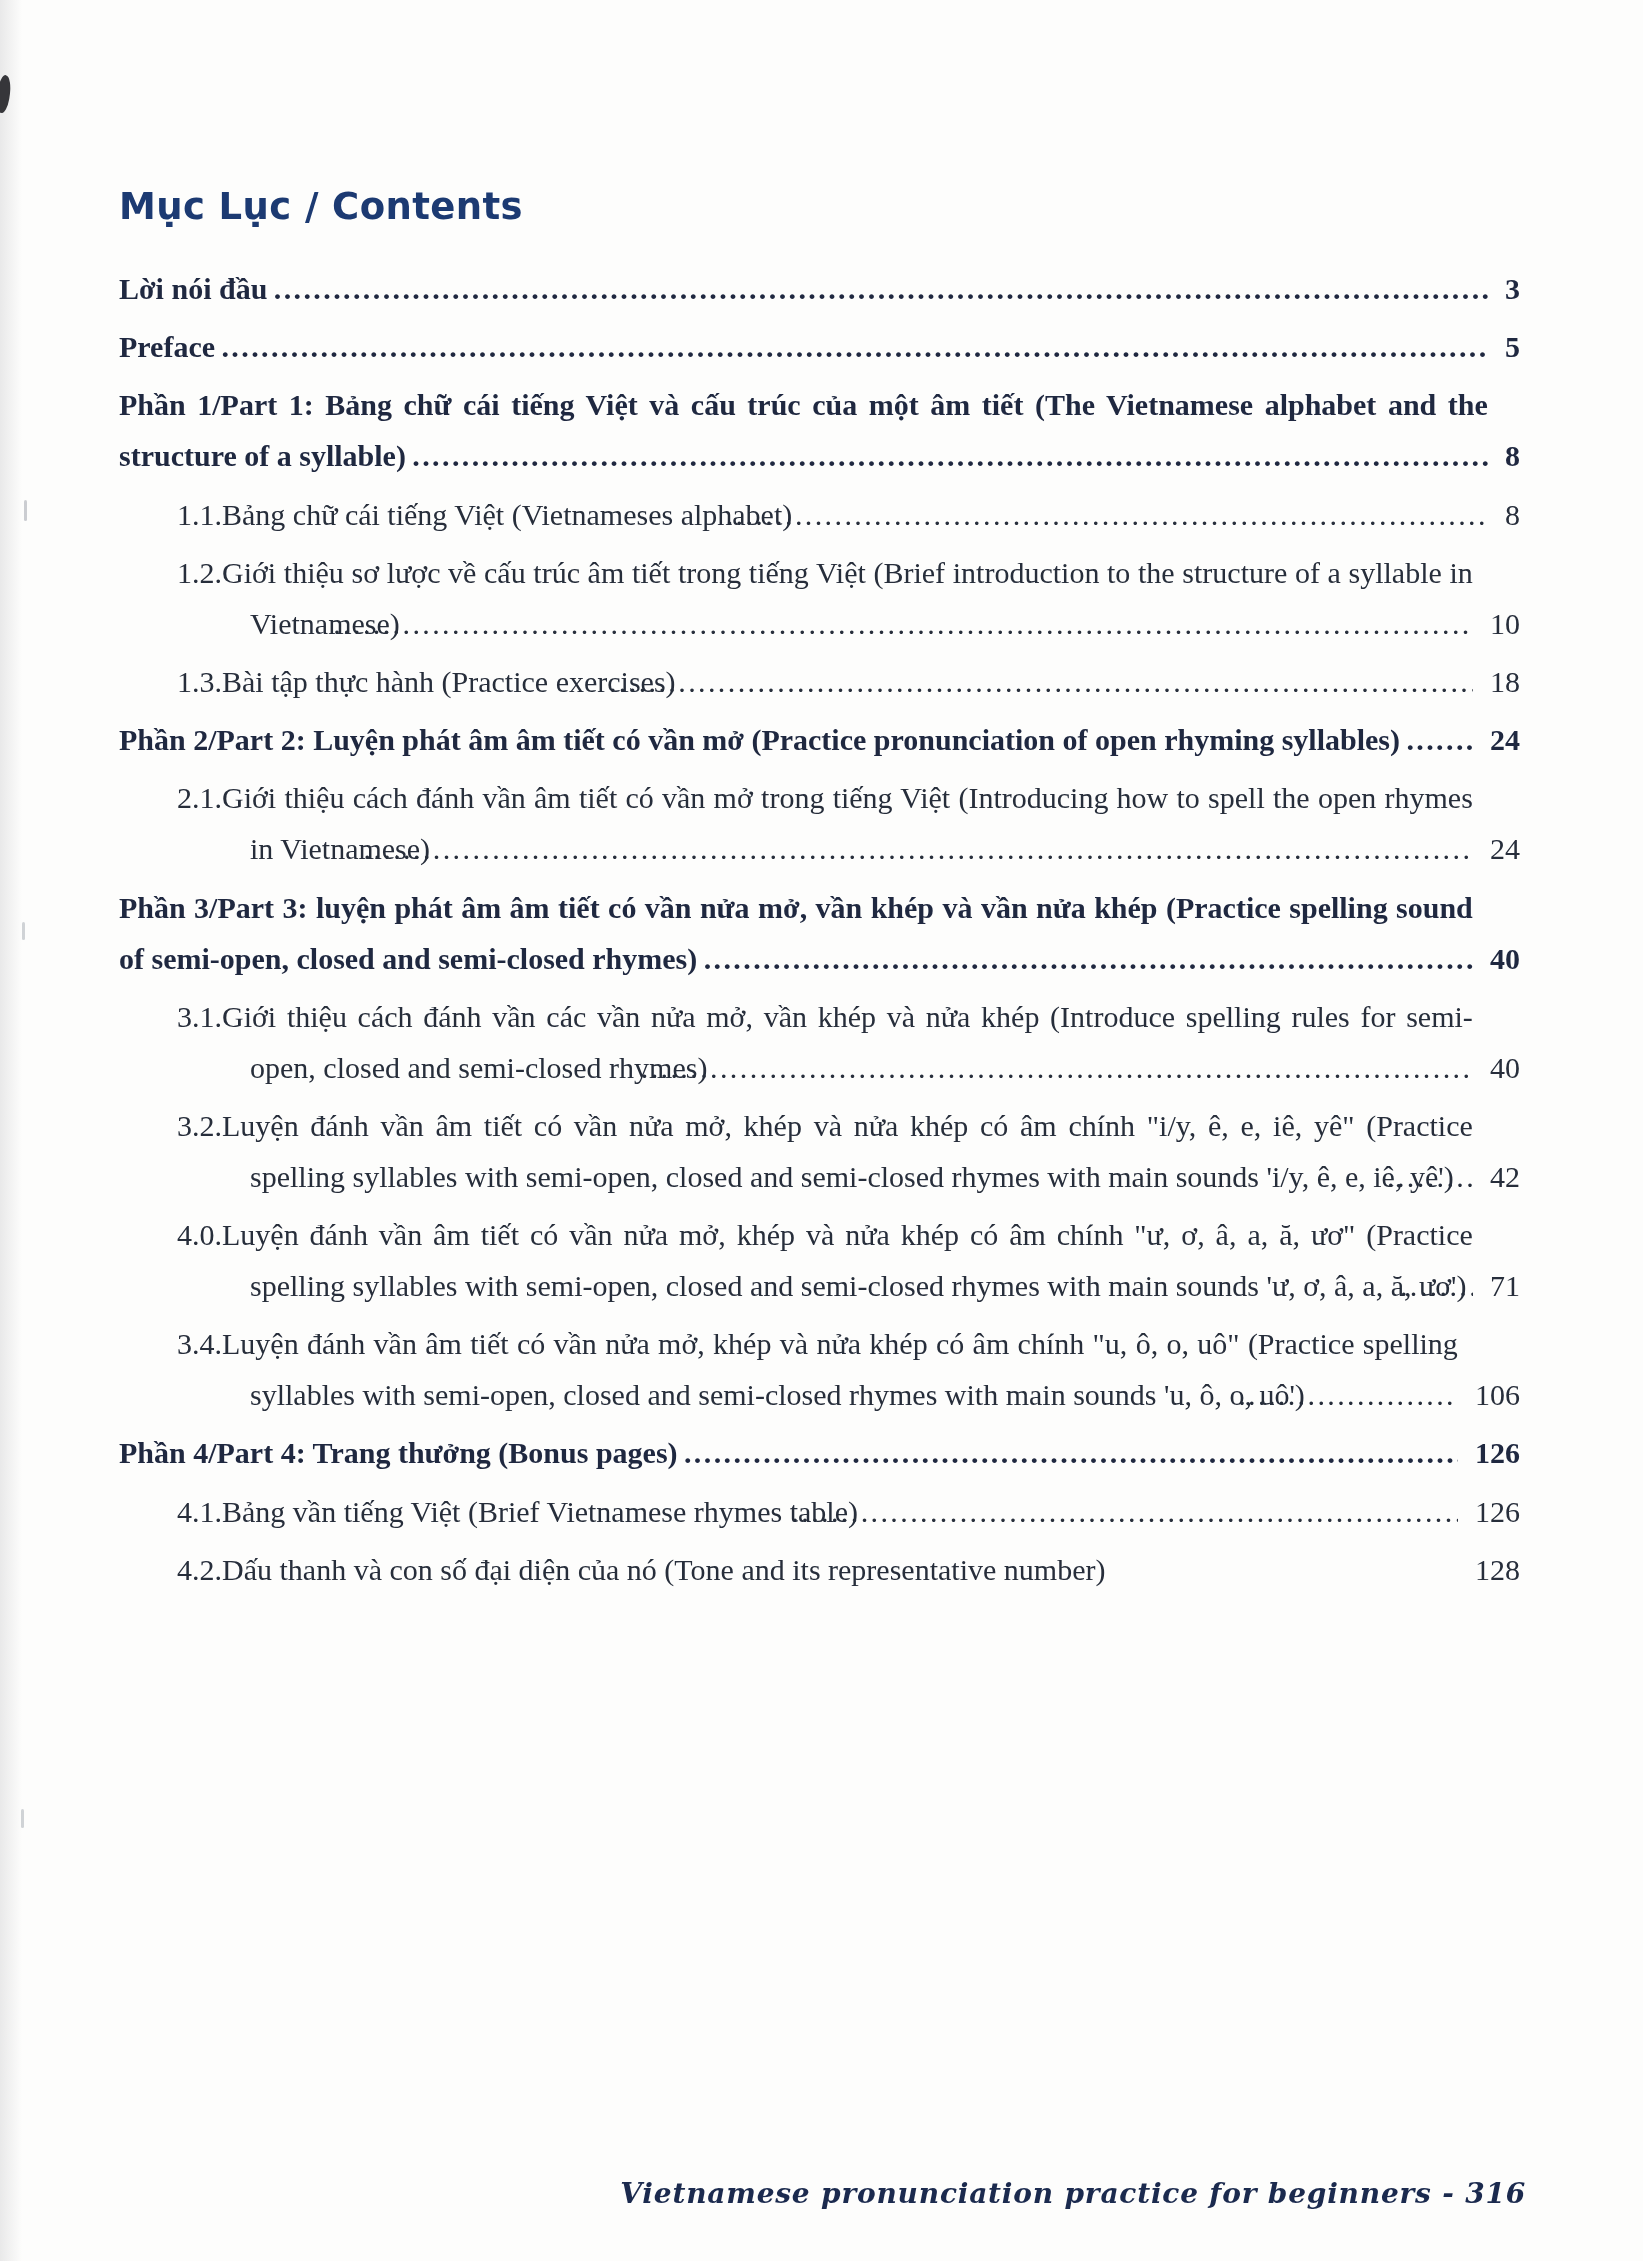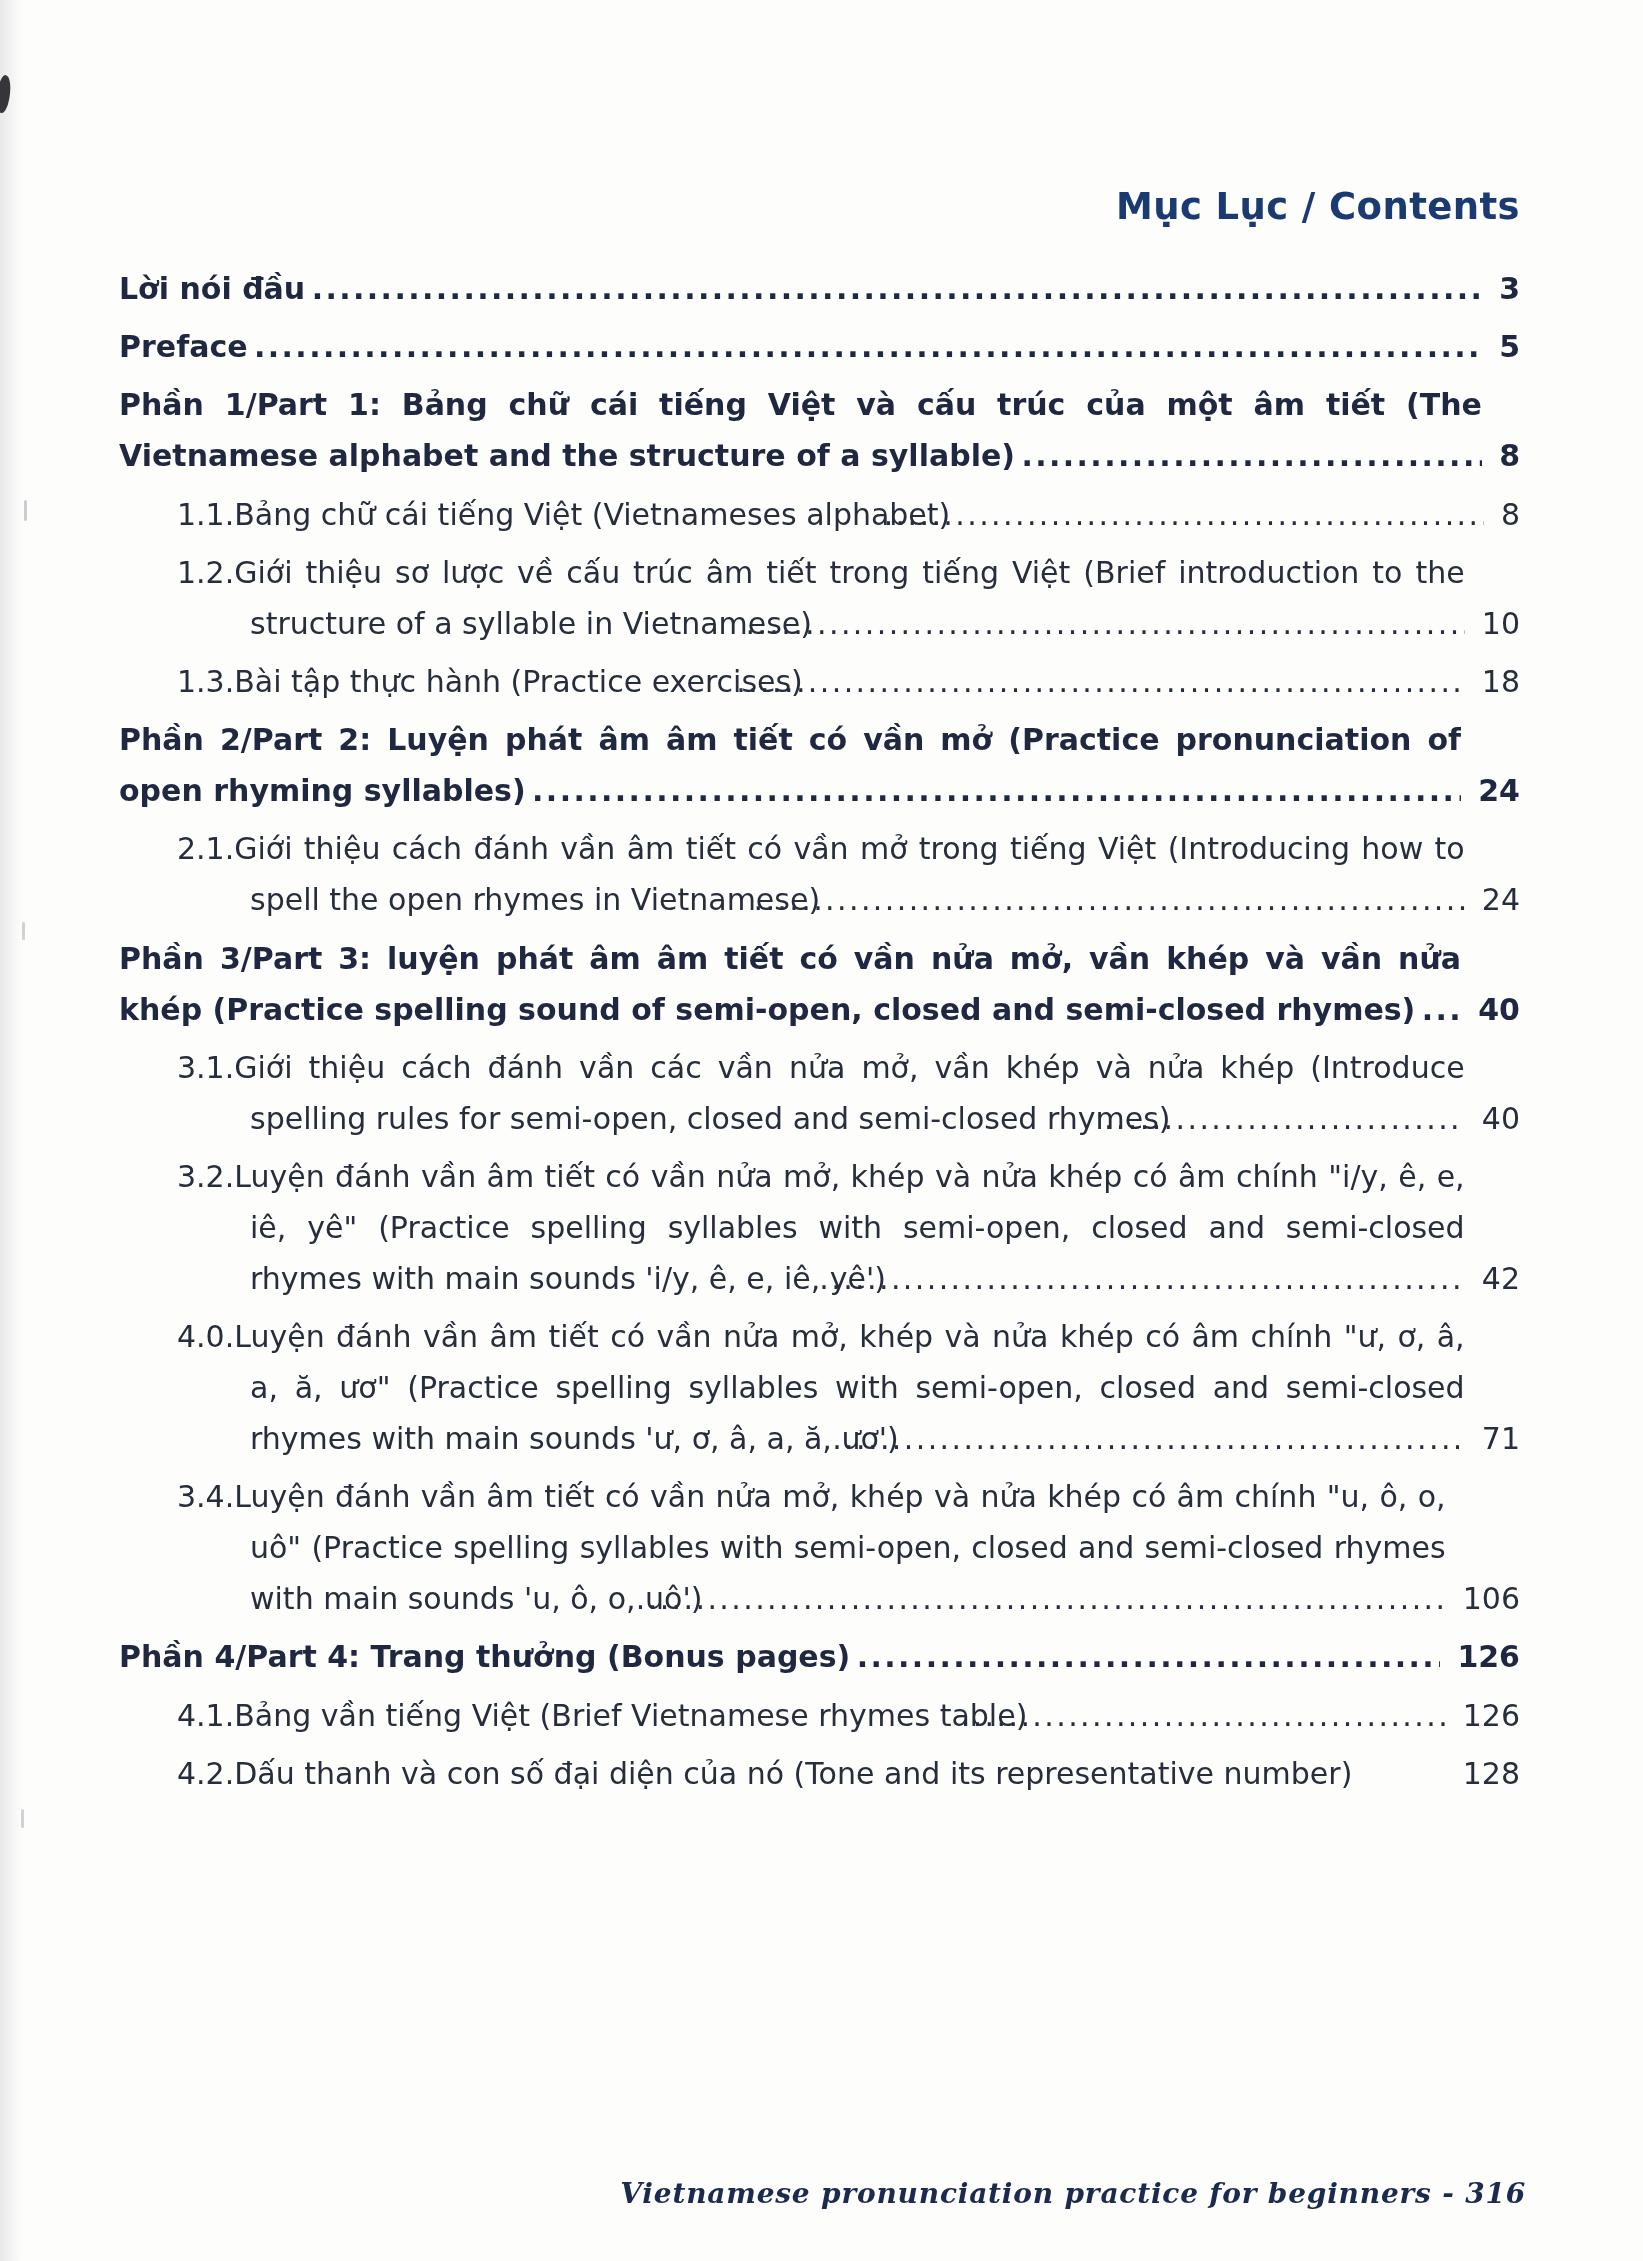--- a/index.html
+++ b/index.html
@@ -35,34 +35,35 @@
     transform:rotate(10deg);opacity:.92;
   }
   .scan-mark-2{left:24px;top:500px;width:3.2px;height:21px;background:#8d939d;opacity:.45;border-radius:1.6px;}
   .scan-mark-3{left:22px;top:922px;width:3.2px;height:17.5px;background:#8d939d;opacity:.4;border-radius:1.6px;}
   .scan-mark-4{left:21px;top:1809px;width:3.2px;height:19px;background:#8d939d;opacity:.4;border-radius:1.6px;}
 
   .content{
     padding:185px 123px 0 119px;
   }
   .title{
-    text-align:right;
+    text-align:left;
     font-size:37px;
     font-weight:bold;
     letter-spacing:0.4px;
     color:var(--title-color);
     margin-bottom:35px;
   }
   .toc{font-size:30px;line-height:51px;}
   .entry{
     display:grid;
     grid-template-columns:1fr max-content;
     align-items:end;
     column-gap:14px;
     margin-bottom:7.2px;
+    font-family:Liberation Serif, serif;
   }
   .entry.top{
     font-weight:bold;
     color:var(--heading-text);
     margin-top:6.4px;
   }
   .etext{
     position:relative;
     overflow:hidden;
     text-align:justify;

